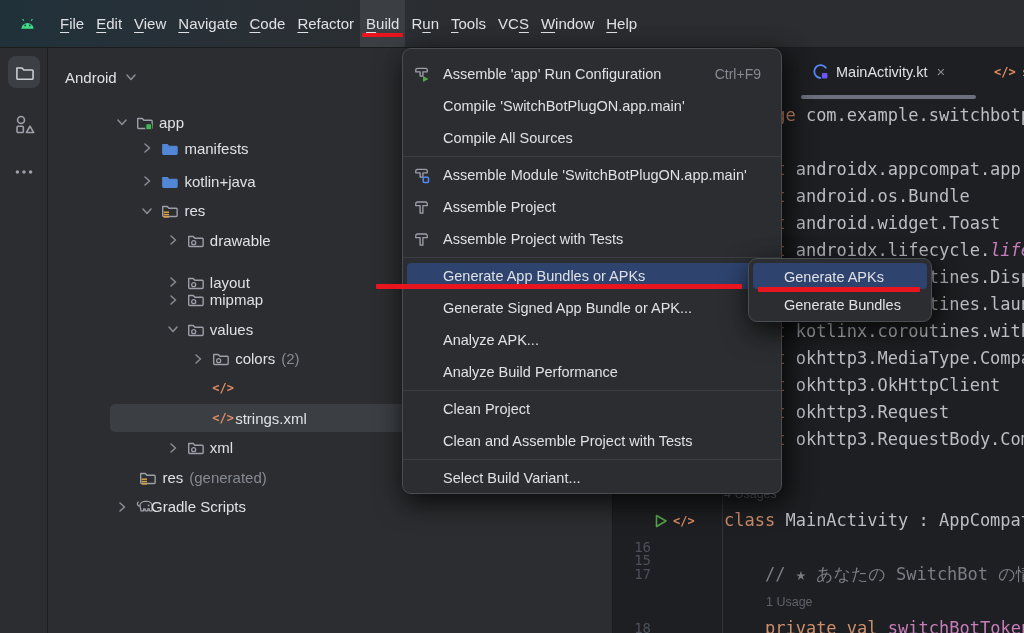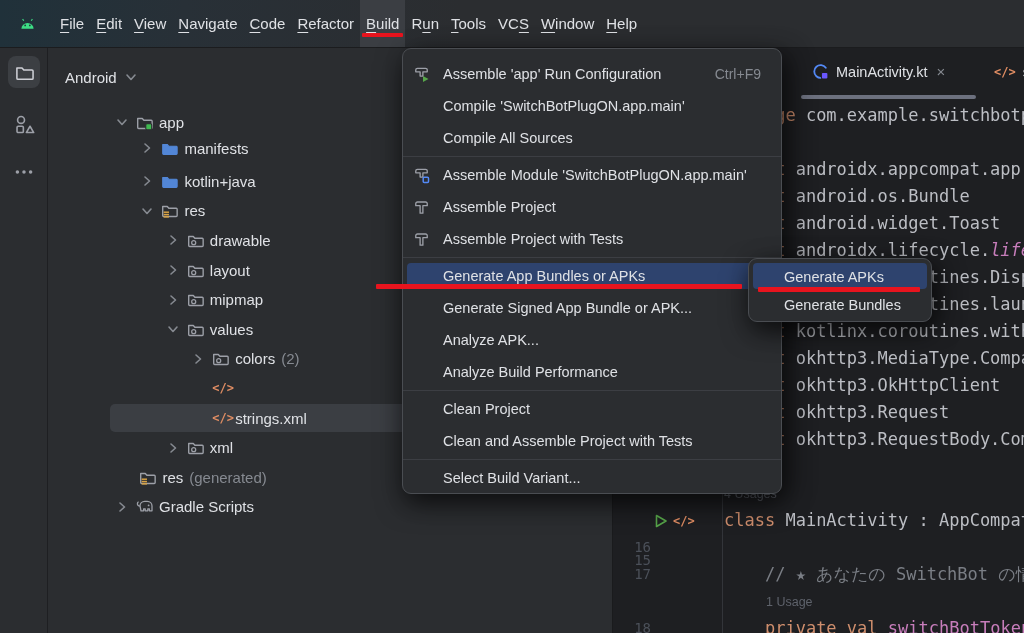--- a/index.html
+++ b/index.html
@@ -268,21 +268,21 @@
               <svg width="17" height="17" viewBox="0 0 16 16">
                 <path d="M1.6 4.2 h4.3 l1.5 1.7 h6.9 a.9.9 0 0 1 .9.9 v6 a.9.9 0 0 1-.9.9 H2.5 a.9.9 0 0 1-.9-.9 Z" fill="none" stroke="#9DA0A8" stroke-width="1.3" stroke-linejoin="round"></path>
                 <circle cx="6.3" cy="10" r="1.9" fill="none" stroke="#9DA0A8" stroke-width="1.2"></circle>
               </svg>
             </span>
           </div>
           <div class="tree-cell" style="left: 161.8px;">
             <span class="tree-label">drawable</span>
           </div>
         </div>
-        <div class="tree-row" style="top: 148px;">
+        <div class="tree-row" style="top: 160px;">
           <div class="tree-cell" style="left: 116.8px;">
             <span>
               <svg width="16" height="16" viewBox="0 0 16 16">
                 <polyline points="6,4 10.5,8 6,12" fill="none" stroke="#868A91" stroke-width="1.6" stroke-linecap="round" stroke-linejoin="round"></polyline>
               </svg>
             </span>
           </div>
           <div class="tree-cell" style="left: 138.8px;">
             <span>
               <svg width="17" height="17" viewBox="0 0 16 16">
@@ -420,21 +420,21 @@
             </span>
           </div>
           <div class="tree-cell" style="left: 88px;">
             <span>
               <svg width="18" height="18" viewBox="0 0 18 18">
                 <path d="M4 8 c0-2.6 2.1-4.6 4.7-4.6 h2.6 c2.6 0 4.7 2 4.7 4.6 v4.8 h-2.6 v-2 h-1.6 v2 h-2.6 v-2 H7.6 v2 H5 Z M4 8 c-1.4.2-2.6-.8-2.6-2.3 0-.9.5-1.6 1.2-2" fill="none" stroke="#9DA0A8" stroke-width="1.3" stroke-linejoin="round"></path>
                 <circle cx="12.6" cy="7.4" r="0.9" fill="#9DA0A8"></circle>
               </svg>
             </span>
           </div>
-          <div class="tree-cell" style="left: 111px;">
+          <div class="tree-cell" style="left: 103px;">
             <span class="tree-label">Gradle Scripts</span>
           </div>
         </div>
       </div>
   </div>
   <div id="editor">
     <div id="tabbar">
         <div class="tab-frag" style="left: 138px;">
           <span>ml</span>
         </div>

